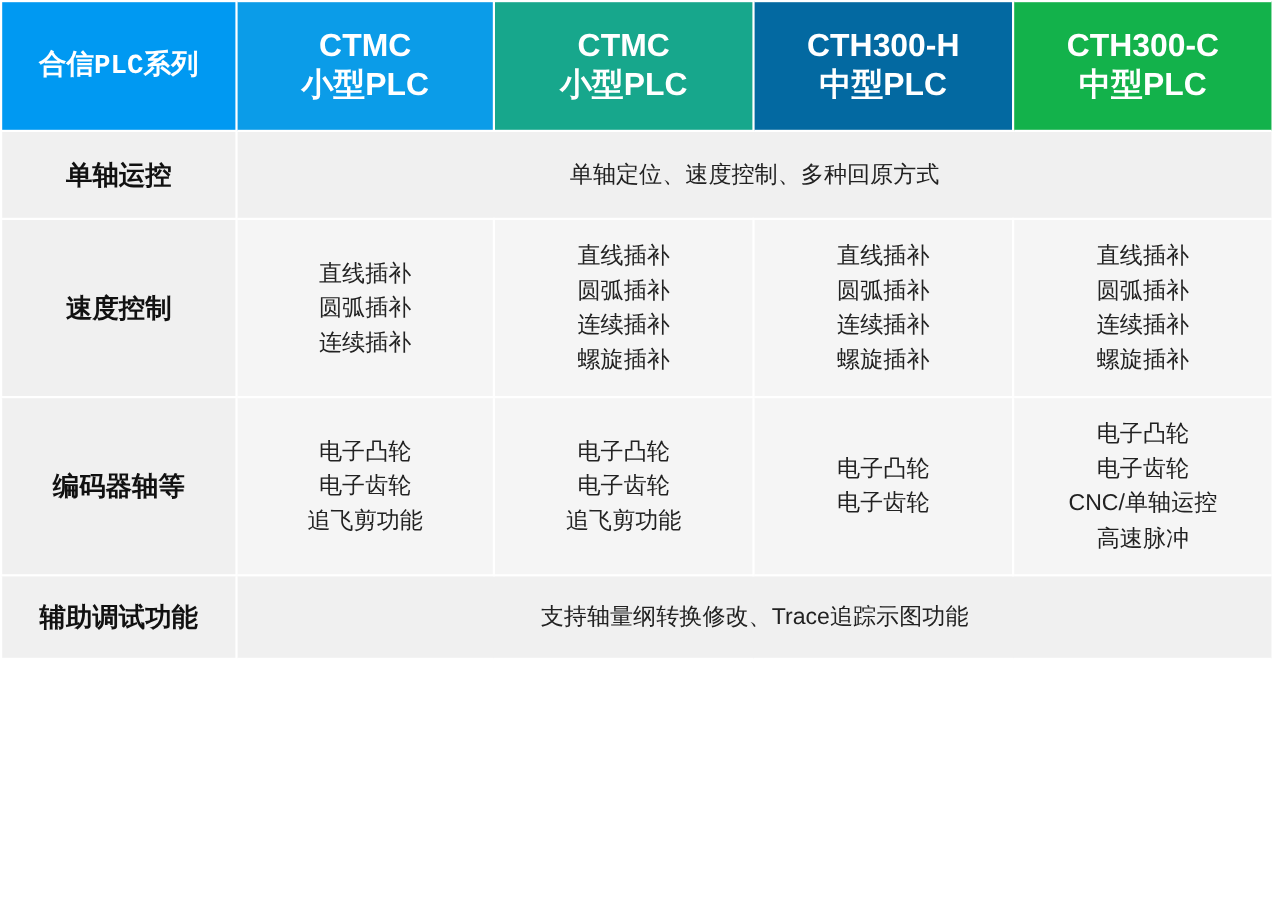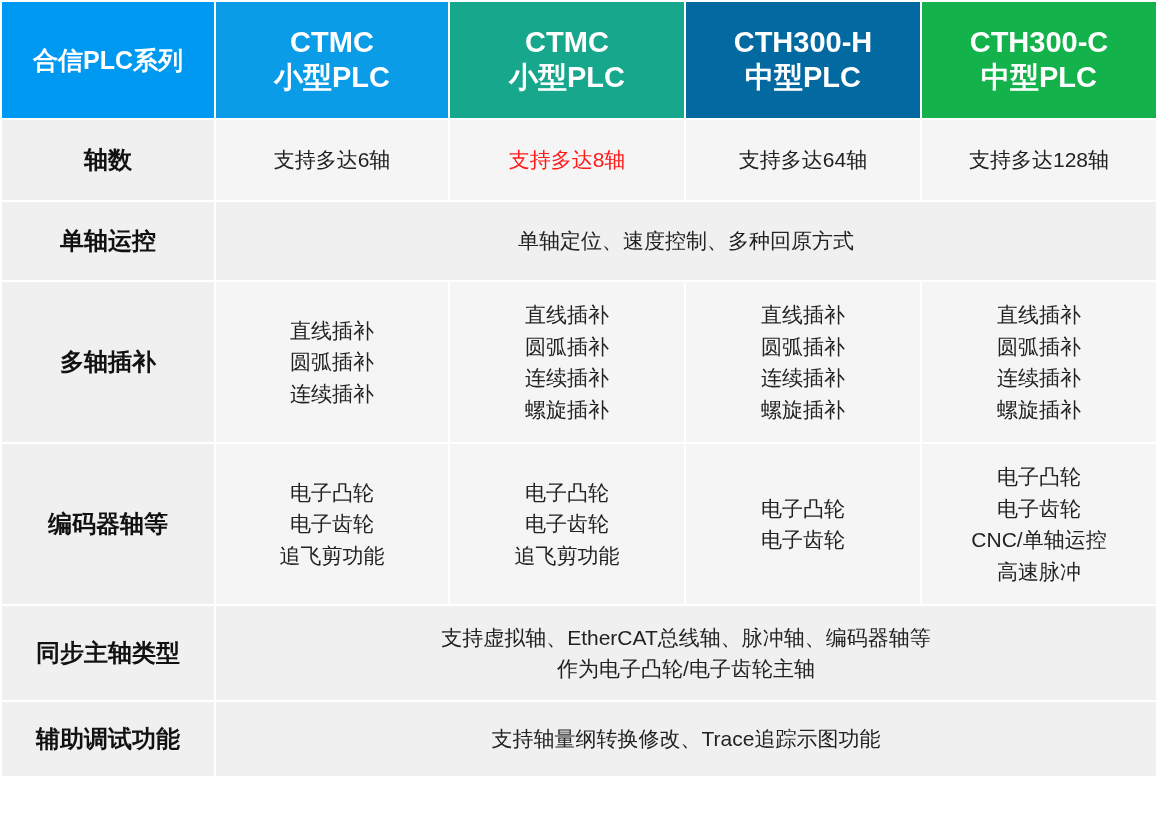--- a/index.html
+++ b/index.html
@@ -39,21 +39,21 @@
 
   
   thead th {
     color: #ffffff;
     font-weight: bold;
     font-size: 29px;
     line-height: 1.22;
     height: 104px;
     border-top: none;
   }
-  th.h0 { background: #0099f2; font-size: 25px; }
+  th.h0 { background: #0099f2; font-size: 25px; font-family: Liberation Mono, monospace; }
   th.h1 { background: #0b9ce8; }
   th.h2 { background: #17a78c; }
   th.h3 { background: #0369a1; }
   th.h4 { background: #13b24b; }
   thead th .sub {
     display: block;
   }
 
   
   td.rowlabel {
@@ -111,46 +111,31 @@
           <span class="sub">中型PLC</span>
         </th>
         <th class="h4">
           <span>CTH300-C</span>
           <span class="sub">中型PLC</span>
         </th>
       </tr>
     </thead>
     <tbody>
 
-      <tr>
-        <td class="rowlabel r-axes">轴数</td>
-        <td class="cell r-axes">
-          <span class="line">支持多达6轴</span>
-        </td>
-        <td class="cell r-axes">
-          <span class="line hl">支持多达8轴</span>
-        </td>
-        <td class="cell r-axes">
-          <span class="line">支持多达64轴</span>
-        </td>
-        <td class="cell r-axes">
-          <span class="line">支持多达128轴</span>
-        </td>
-      </tr>
 
 
       <tr>
         <td class="rowlabel r-single">单轴运控</td>
         <td class="cell wide r-single" colspan="4">
           <span class="line">单轴定位、速度控制、多种回原方式</span>
         </td>
       </tr>
 
       <tr>
-        <td class="rowlabel r-interp">多轴插补</td>
+        <td class="rowlabel r-interp">速度控制</td>
         <td class="cell r-interp">
           <span class="line">直线插补</span>
           <span class="line">圆弧插补</span>
           <span class="line">连续插补</span>
         </td>
         <td class="cell r-interp">
           <span class="line">直线插补</span>
           <span class="line">圆弧插补</span>
           <span class="line">连续插补</span>
           <span class="line">螺旋插补</span>
@@ -186,27 +171,20 @@
           <span class="line">电子齿轮</span>
         </td>
         <td class="cell r-sync">
           <span class="line">电子凸轮</span>
           <span class="line">电子齿轮</span>
           <span class="line">CNC/单轴运控</span>
           <span class="line">高速脉冲</span>
         </td>
       </tr>
 
-      <tr>
-        <td class="rowlabel r-master">同步主轴类型</td>
-        <td class="cell wide r-master" colspan="4">
-          <span class="line">支持虚拟轴、EtherCAT总线轴、脉冲轴、编码器轴等</span>
-          <span class="line">作为电子凸轮/电子齿轮主轴</span>
-        </td>
-      </tr>
 
       <tr>
         <td class="rowlabel r-debug">辅助调试功能</td>
         <td class="cell wide r-debug" colspan="4">
           <span class="line">支持轴量纲转换修改、Trace追踪示图功能</span>
         </td>
       </tr>
 
     </tbody>
   </table>

